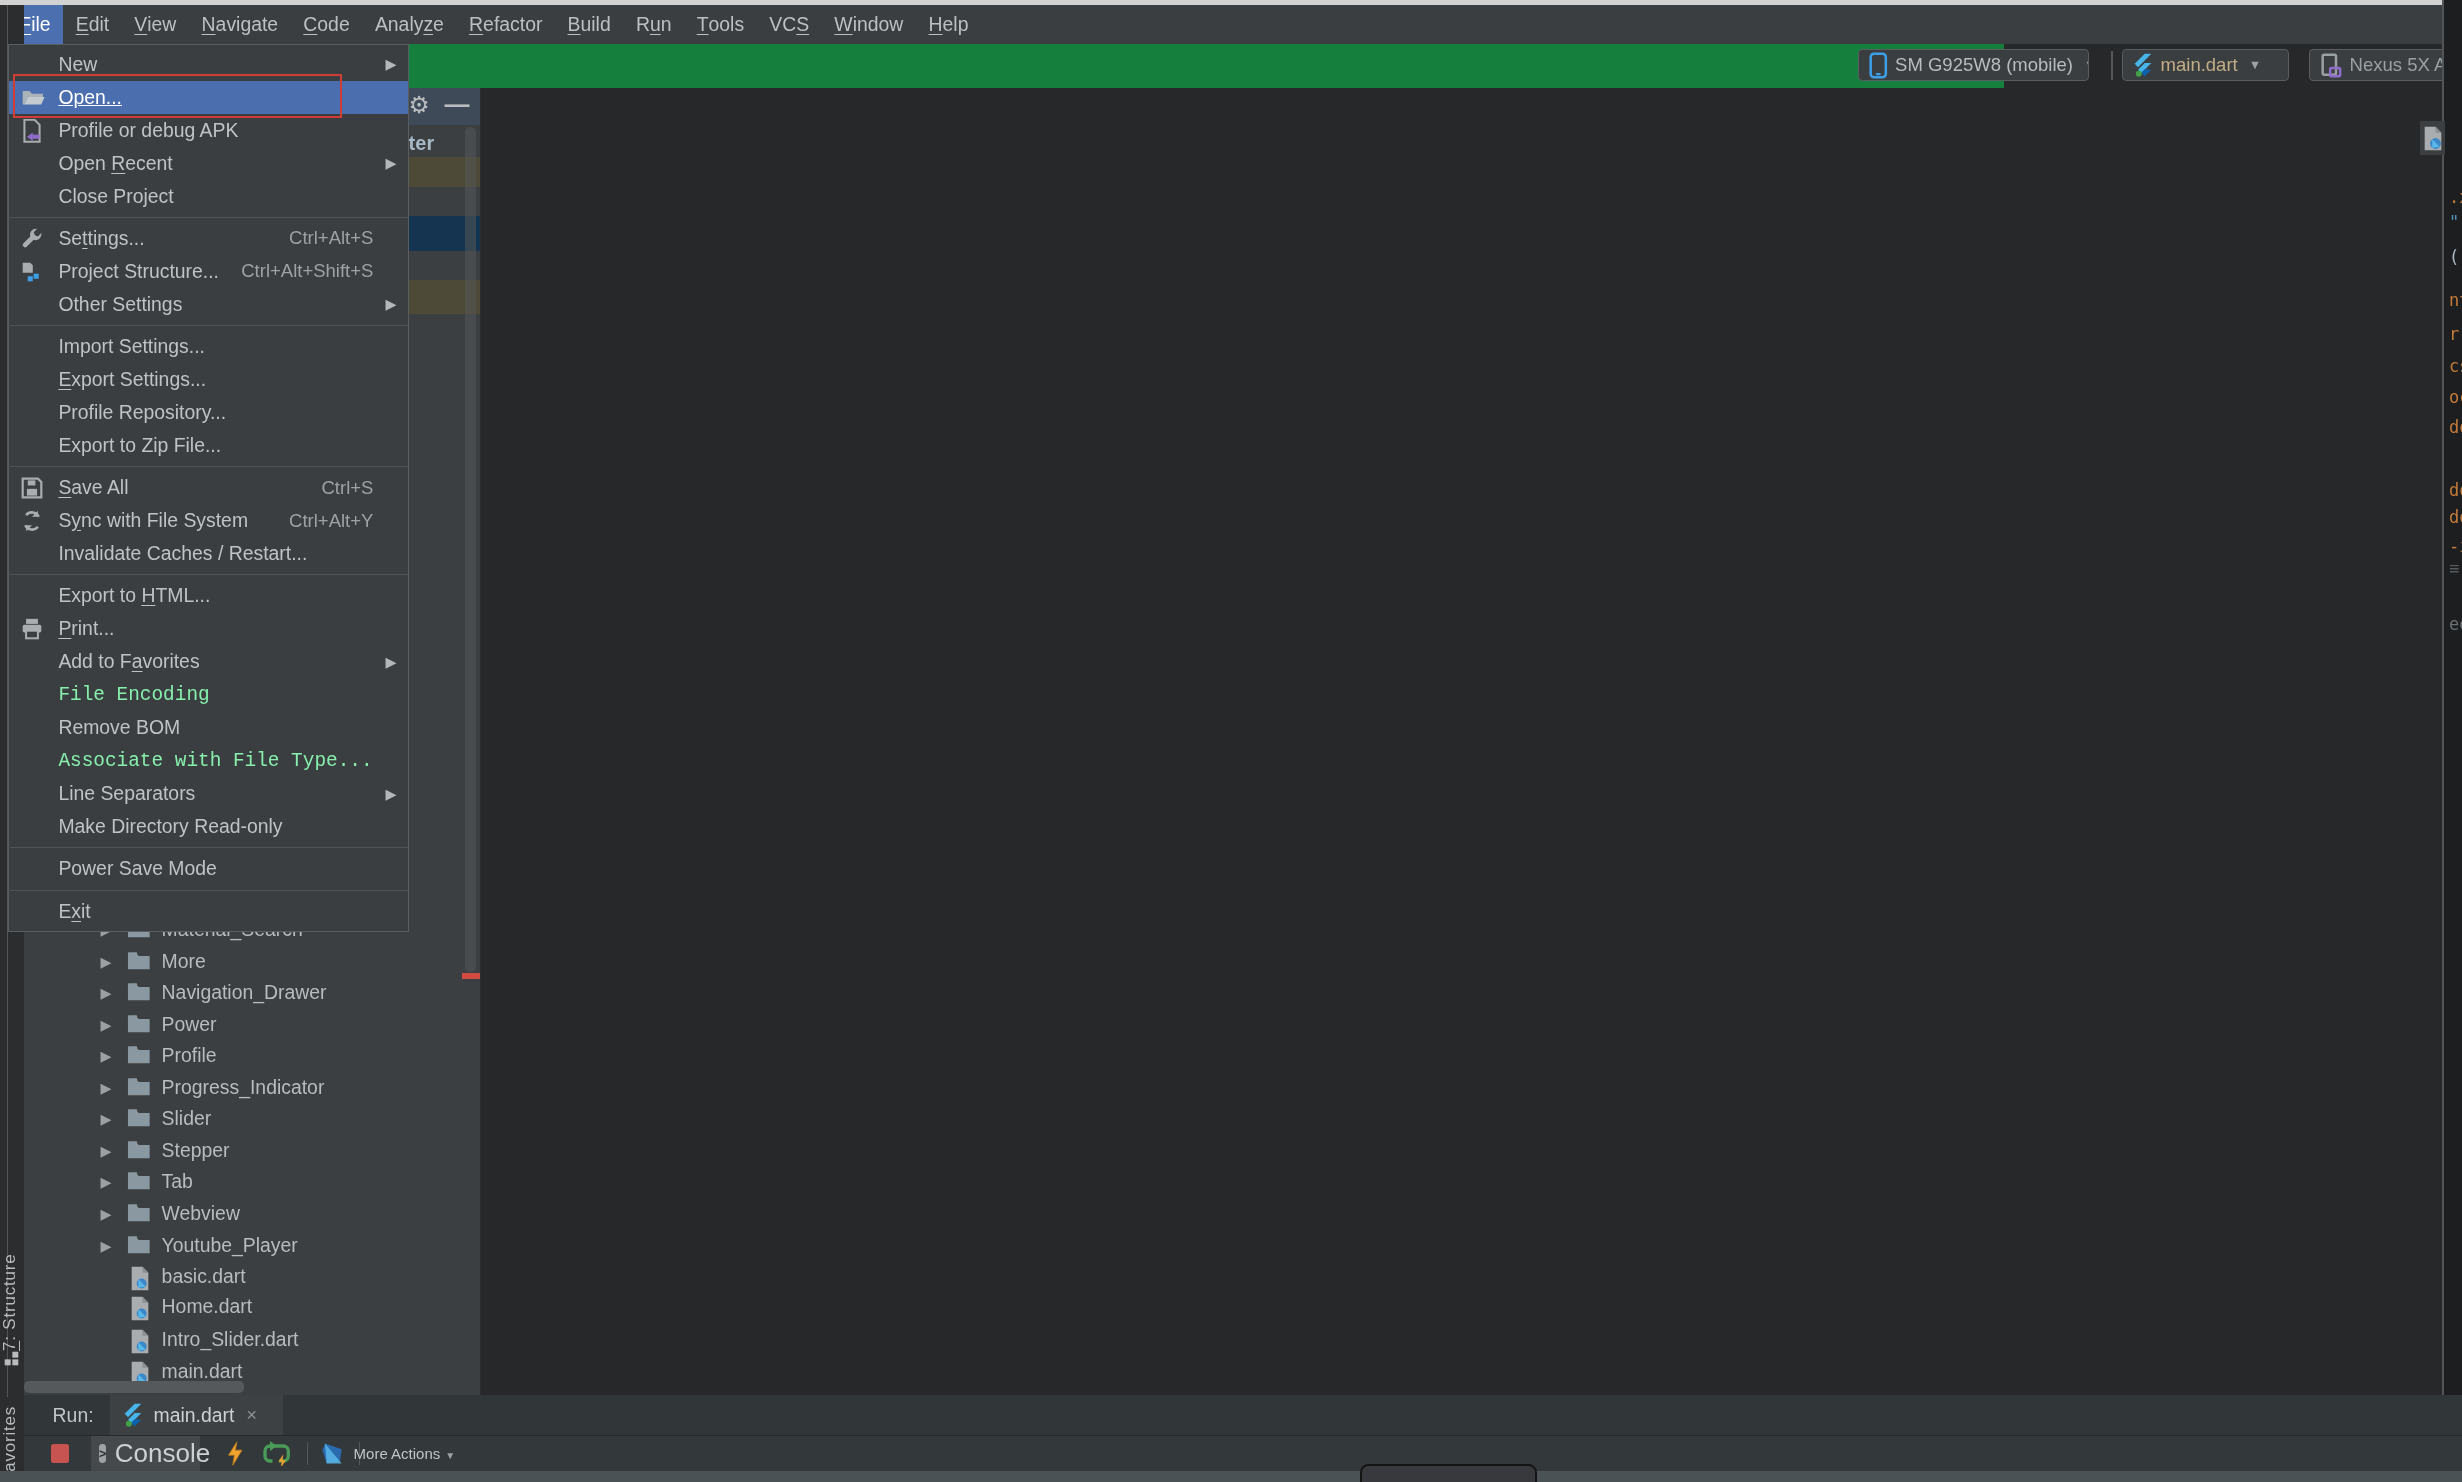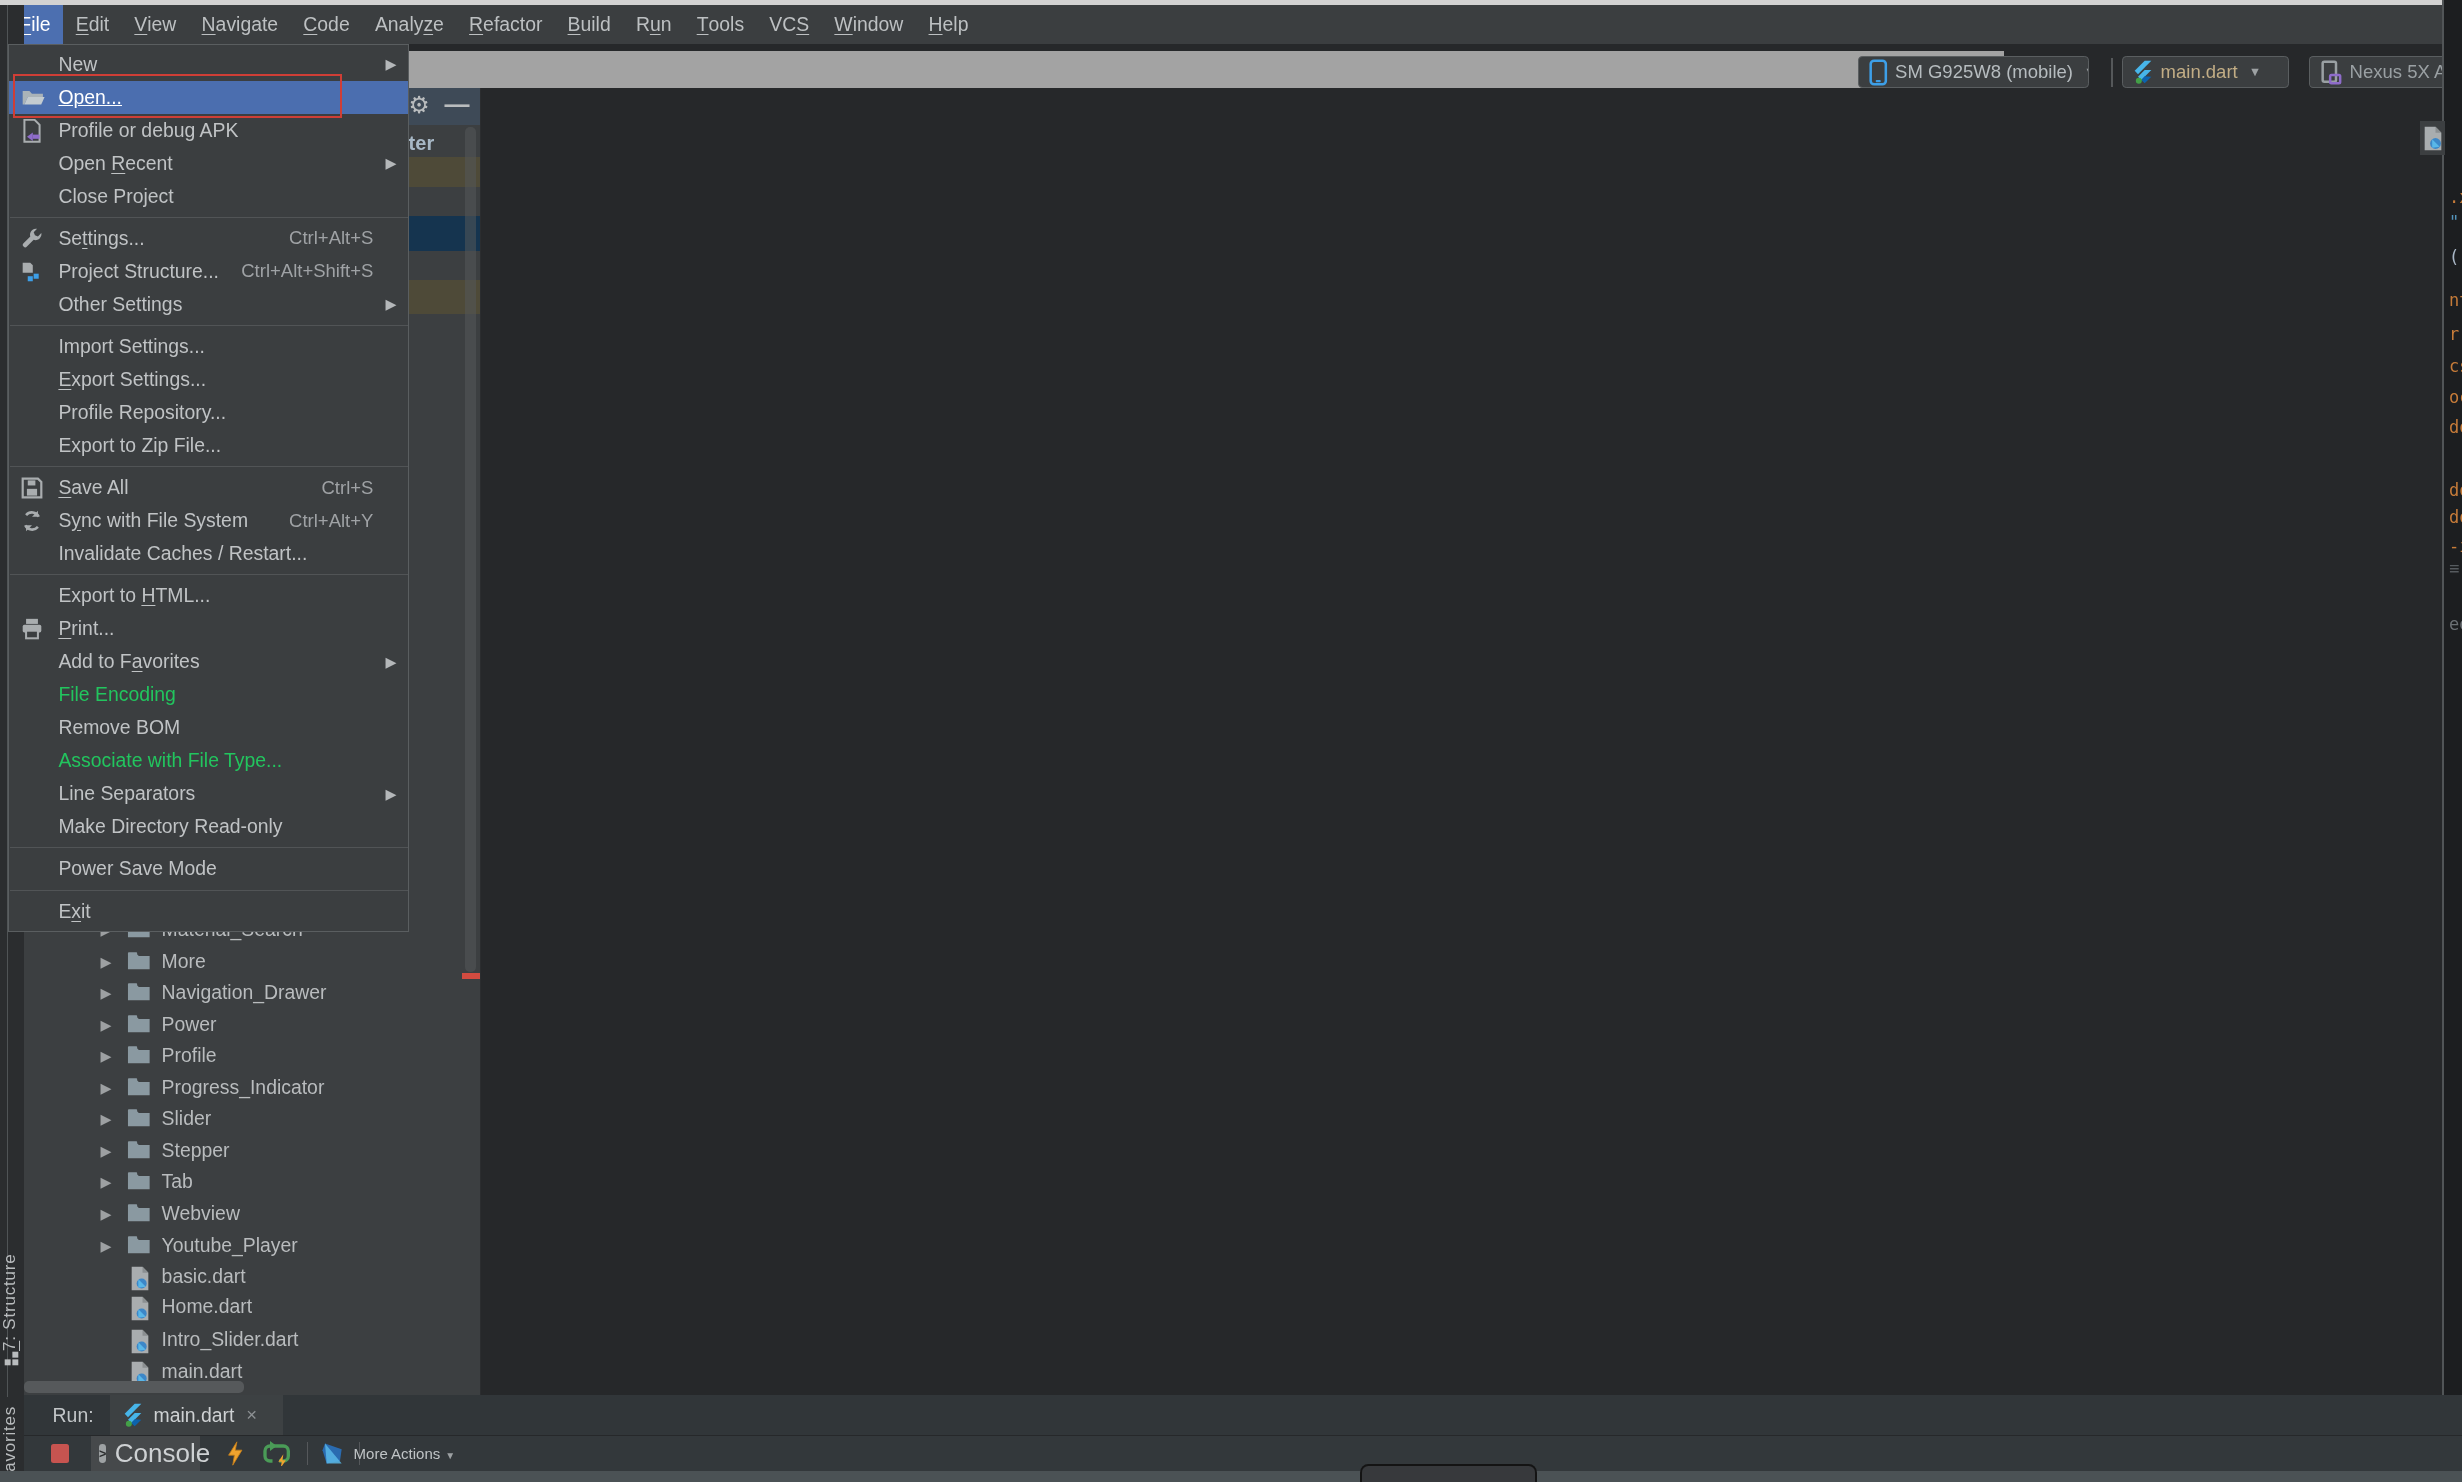--- a/index.html
+++ b/index.html
@@ -9,21 +9,21 @@
   .abs{position:absolute;}
 
   
   #top-strip{left:0;top:0;width:2462px;height:5px;background:#d2d2d2;}
   #menubar{left:0;top:5px;width:2462px;height:39px;background:#3b3e40;
            display:flex;align-items:stretch;padding-left:6.7px;box-sizing:border-box;}
   .mb-item{display:flex;align-items:center;padding:0 12.6px;color:#bdc0c2;font-size:19.4px;cursor:default;}
   .mb-item.sel{background:#4c6fb0;color:#fff;}
   .mb-item u{text-decoration:underline;text-underline-offset:2.5px;}
 
-  #toolbar-band{left:0;top:51px;width:2004px;height:44px;background:#a3a3a3;}
+  #toolbar-band{left:0;top:44px;width:2004px;height:44px;background:#15803d;}
   .dev-btn{position:absolute;top:5px;height:32px;border:0.8px solid #5a5e60;border-radius:4.2px;
            background:#3b3e40;display:flex;align-items:center;gap:7.6px;padding:0 10px;
            box-sizing:border-box;color:#b6bcbf;font-size:18.5px;white-space:nowrap;overflow:hidden;}
   .dev-caret{color:#9da1a3;font-size:12.6px;margin-left:3.4px;}
   .tb-divider{position:absolute;top:6.7px;width:1.7px;height:29px;background:#55585a;}
 
   
   #left-stripe{left:0;top:5px;width:23.6px;height:1478px;background:#2b2d2f;}
   #left-stripe .edge{position:absolute;left:6.7px;top:0;width:1.7px;height:1392px;background:#505456;}
   .vlabel{position:absolute;left:0;width:23.6px;color:#b9bcbe;font-size:17px;
@@ -50,21 +50,21 @@
   #right-sliver{left:2442px;top:0;width:20px;height:1395px;background:#1c1e20;border-left:2.5px solid #515557;box-sizing:border-box;}
   .code-frag{position:absolute;left:5px;font-family:"DejaVu Sans Mono",monospace;font-size:17px;white-space:nowrap;}
   #dart-file-badge{left:2420px;top:121px;width:25px;height:34px;background:#3c3f41;
                    display:flex;align-items:center;justify-content:center;}
 
   
   #file-menu{left:8.4px;top:44px;width:401px;background:#3b3e40;border:0.8px solid #5a5e60;
              box-sizing:border-box;padding:2.5px 0 3.4px 0;z-index:50;}
   .fm-item{height:33px;display:flex;align-items:center;position:relative;color:#c0c3c5;font-size:19.4px;}
   .fm-item.sel{background:#4b6eaf;color:#fff;text-decoration:underline;}
-  .fm-item.dis{color:#22c55e;}
+  .fm-item.dis{color:#86efac;font-family:Liberation Mono, monospace;}
   .fm-item u{text-decoration:underline;text-underline-offset:2.5px;}
   .fm-icon{position:absolute;left:11.8px;top:5.9px;width:23.6px;height:22px;}
   .fm-label{margin-left:49px;white-space:nowrap;}
   .fm-shortcut{position:absolute;right:35px;color:#9fa2a5;font-size:18.5px;}
   .fm-arrow{position:absolute;right:11.8px;color:#b4b7b9;font-size:14.3px;}
   .fm-sep{height:0.8px;background:#515456;margin:4.2px 0.8px;}
   #red-annotation{position:absolute;left:3.4px;top:29px;width:325px;height:40px;
                   border:2.5px solid #cf3e36;z-index:60;pointer-events:none;}
 
   

